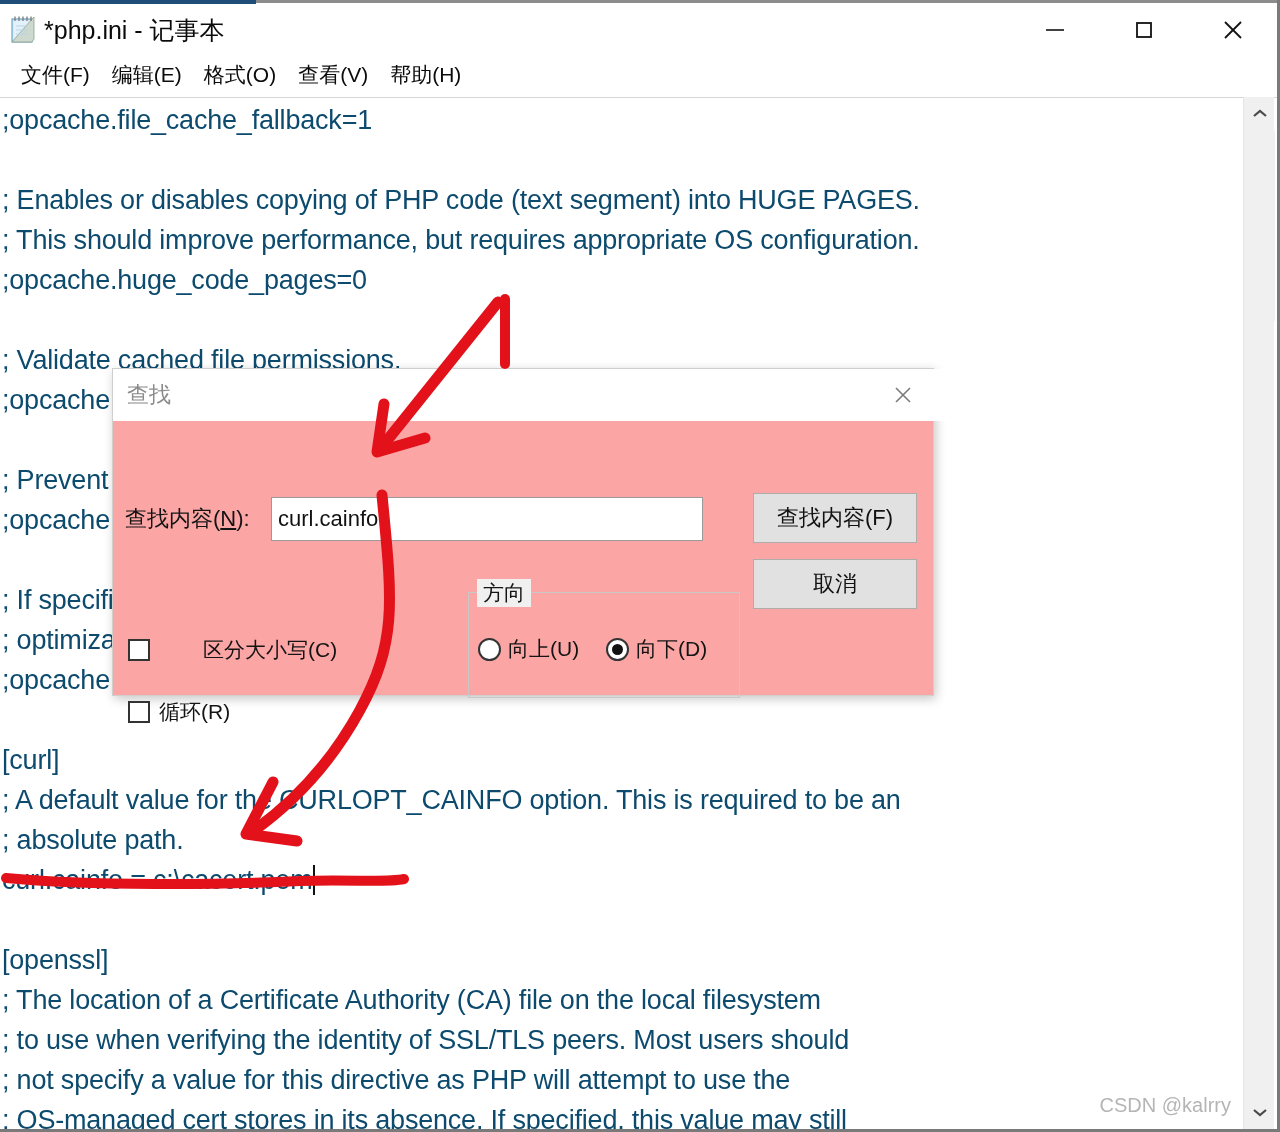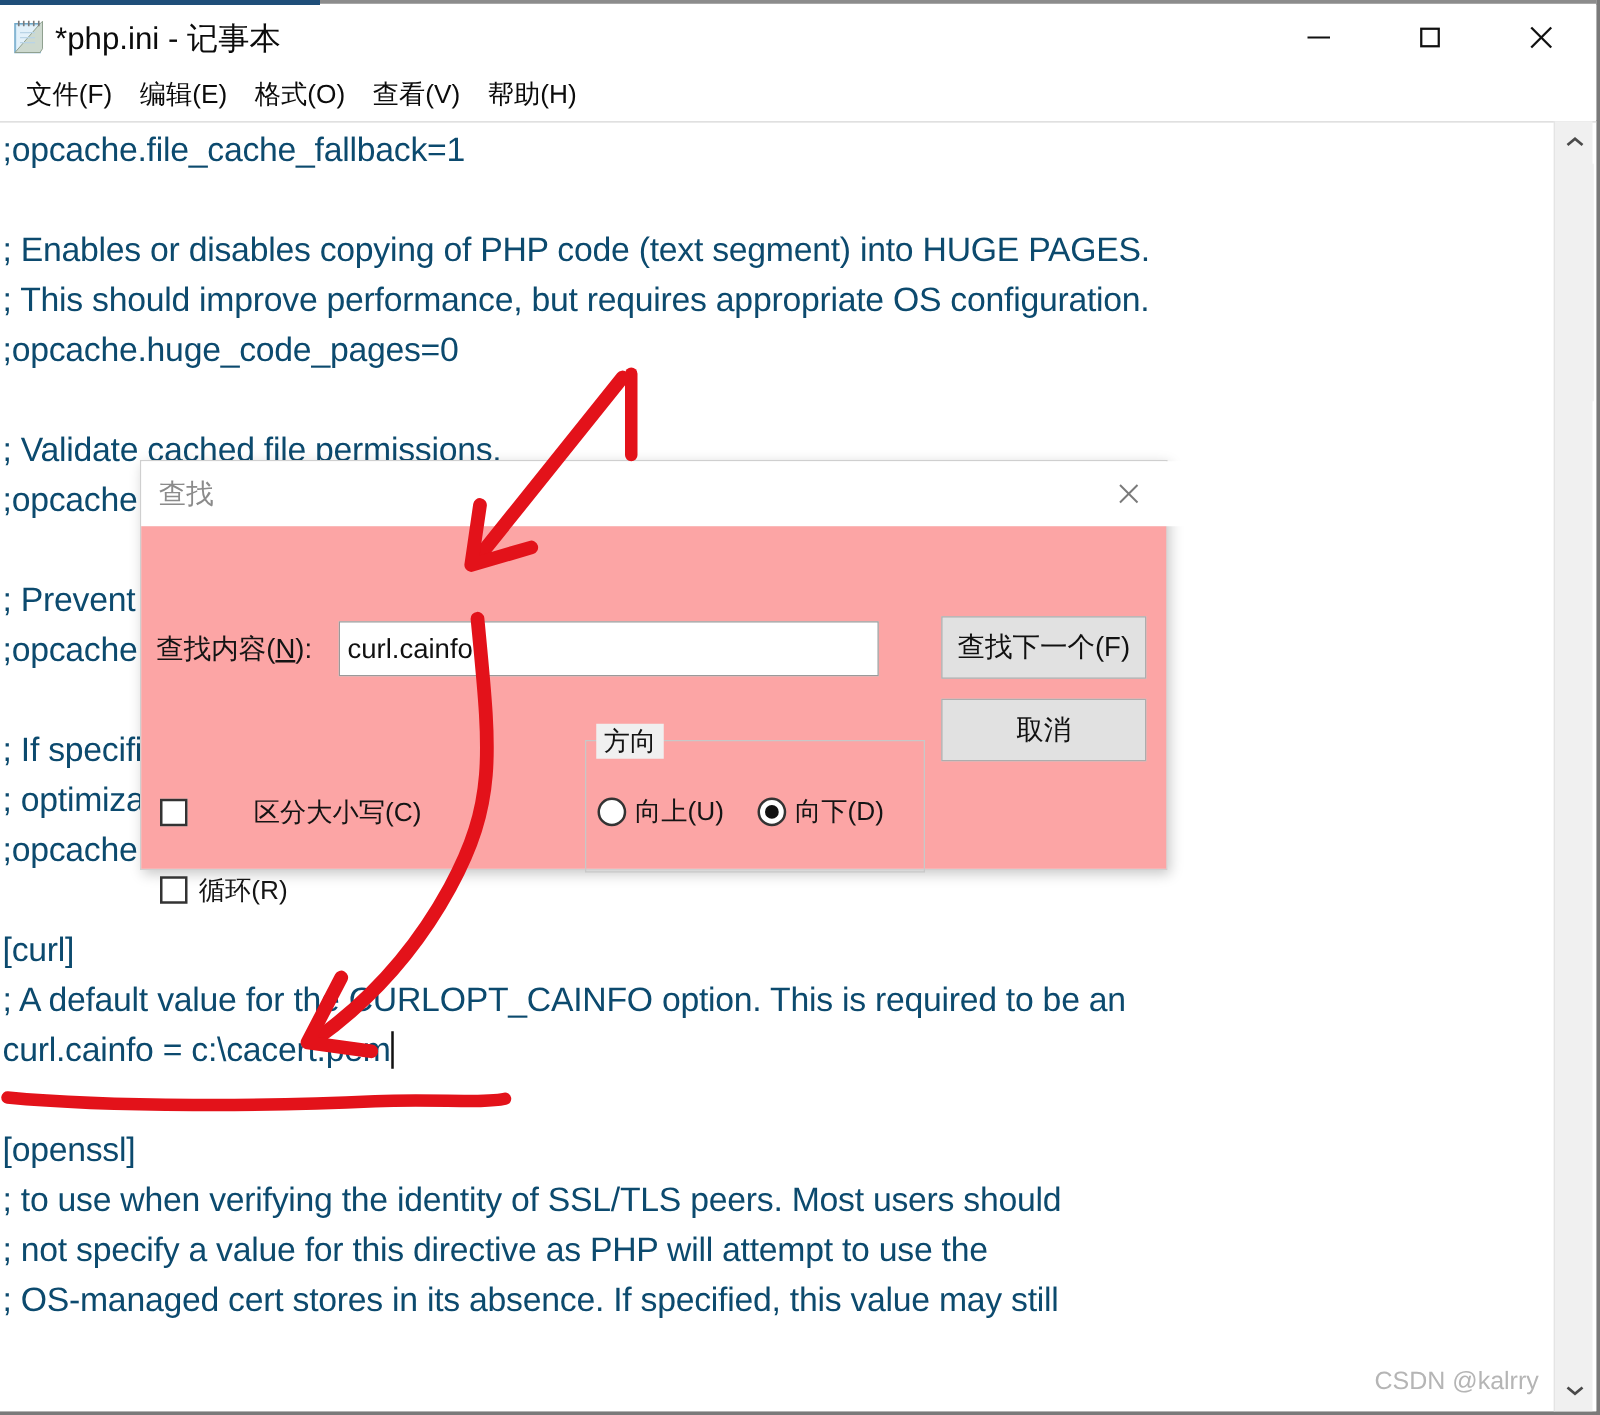--- a/index.html
+++ b/index.html
@@ -417,23 +417,25 @@
           <div class="line">&nbsp;</div>
           <div class="line">; Prevent name collisions in chroot'ed environment.</div>
           <div class="line">;opcache.validate_root=0</div>
           <div class="line">&nbsp;</div>
           <div class="line">; If specified, it produces opcode dumps for debugging different stages of</div>
           <div class="line">; optimizations.</div>
           <div class="line">;opcache.opt_debug_level=0</div>
           <div class="line">&nbsp;</div>
           <div class="line">[curl]</div>
           <div class="line">; A default value for the CURLOPT_CAINFO option. This is required to be an</div>
+          <div class="line">; absolute path.</div>
           <div class="line">curl.cainfo = c:\cacert.pem<span class="caret"></span></div>
           <div class="line">&nbsp;</div>
           <div class="line">[openssl]</div>
+          <div class="line">; The location of a Certificate Authority (CA) file on the local filesystem</div>
           <div class="line">; to use when verifying the identity of SSL/TLS peers. Most users should</div>
           <div class="line">; not specify a value for this directive as PHP will attempt to use the</div>
           <div class="line">; OS-managed cert stores in its absence. If specified, this value may still</div>
         </div>
     </div>
 
     <div class="scrollbar">
       <div class="sb-arrow">
         <svg width="16" height="12" viewBox="0 0 16 12">
             <path d="M2 8 L8 3 L14 8" fill="none" stroke="#4a4a4a" stroke-width="2.2"></path>
@@ -457,21 +459,21 @@
             <line x1="19" y1="5" x2="5" y2="19" stroke="#7a7a7a" stroke-width="1.6"></line>
           </svg>
       </div>
 
       <div class="dlg-body">
 
         <div class="find-label"><span>查找内容(</span><u>N</u><span>):</span></div>
 
         <input class="find-input" type="text" value="curl.cainfo" style="">
 
-        <div class="btn btn-find">查找下一个(F)</div>
+        <div class="btn btn-find">查找内容(F)</div>
         <div class="btn btn-cancel">取消</div>
 
         <div class="checkrow chk-case">
           <span class="checkbox"></span>
           <span>区分大小写(C)</span>
         </div>
         <div class="checkrow chk-wrap">
           <span class="checkbox"></span>
           <span>循环(R)</span>
         </div>

